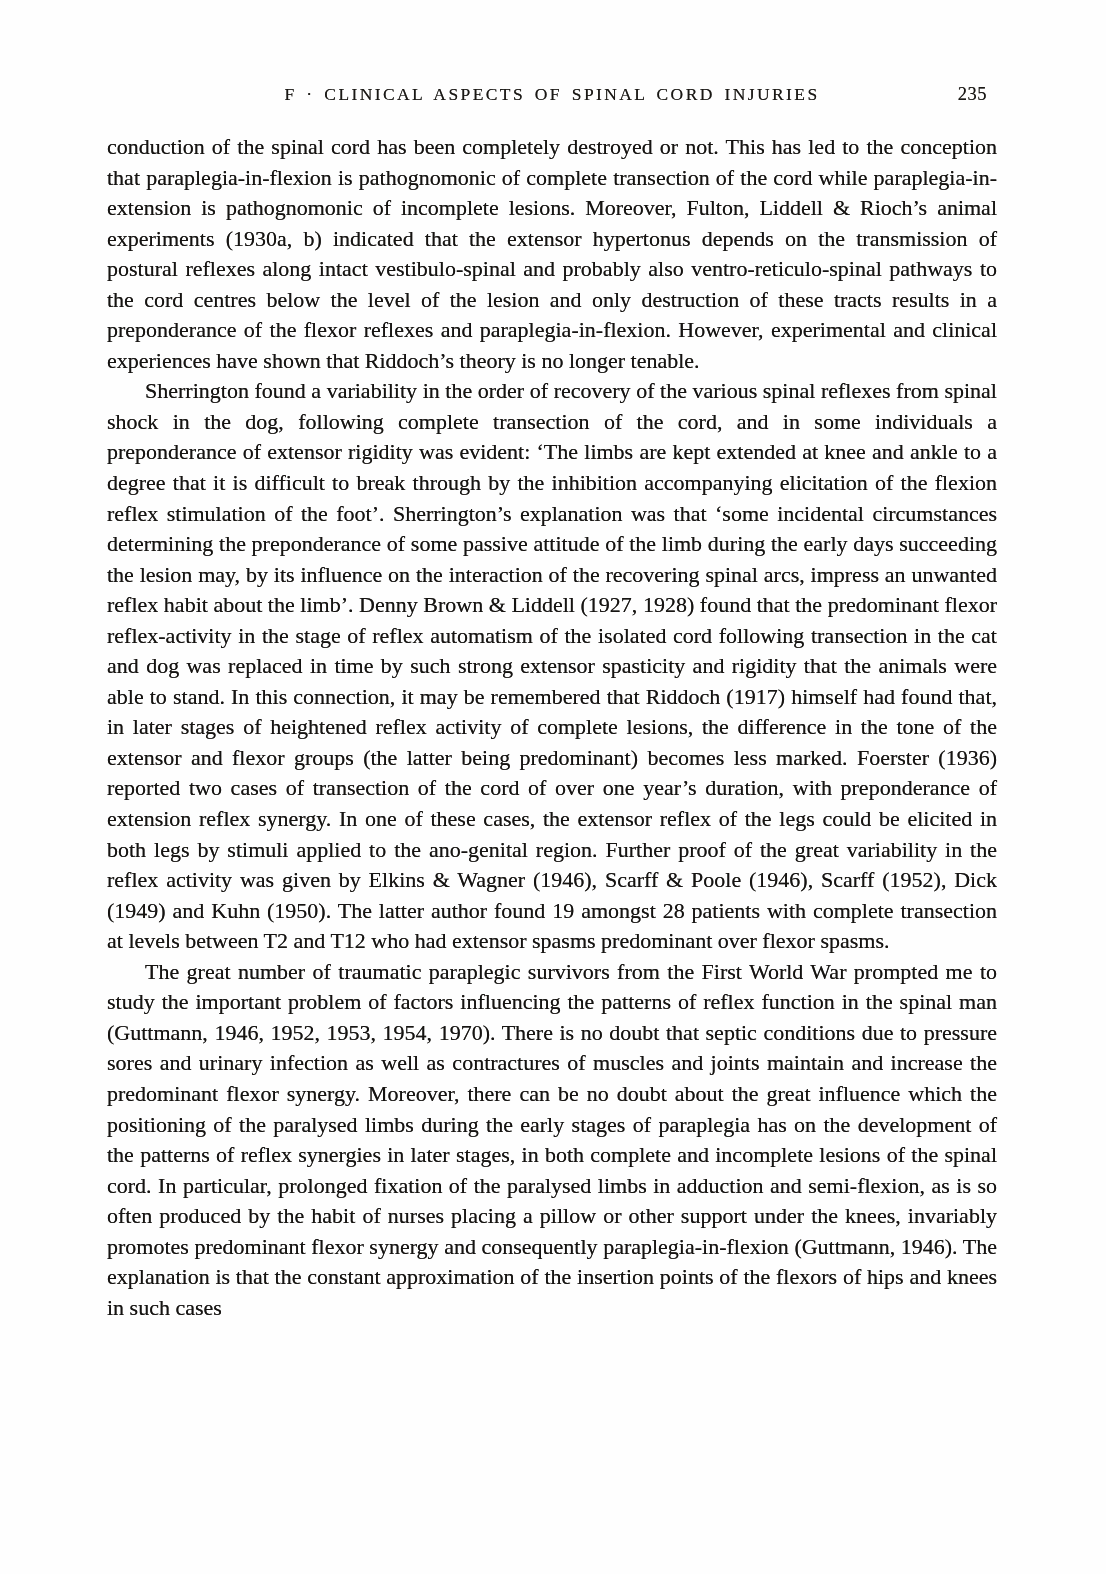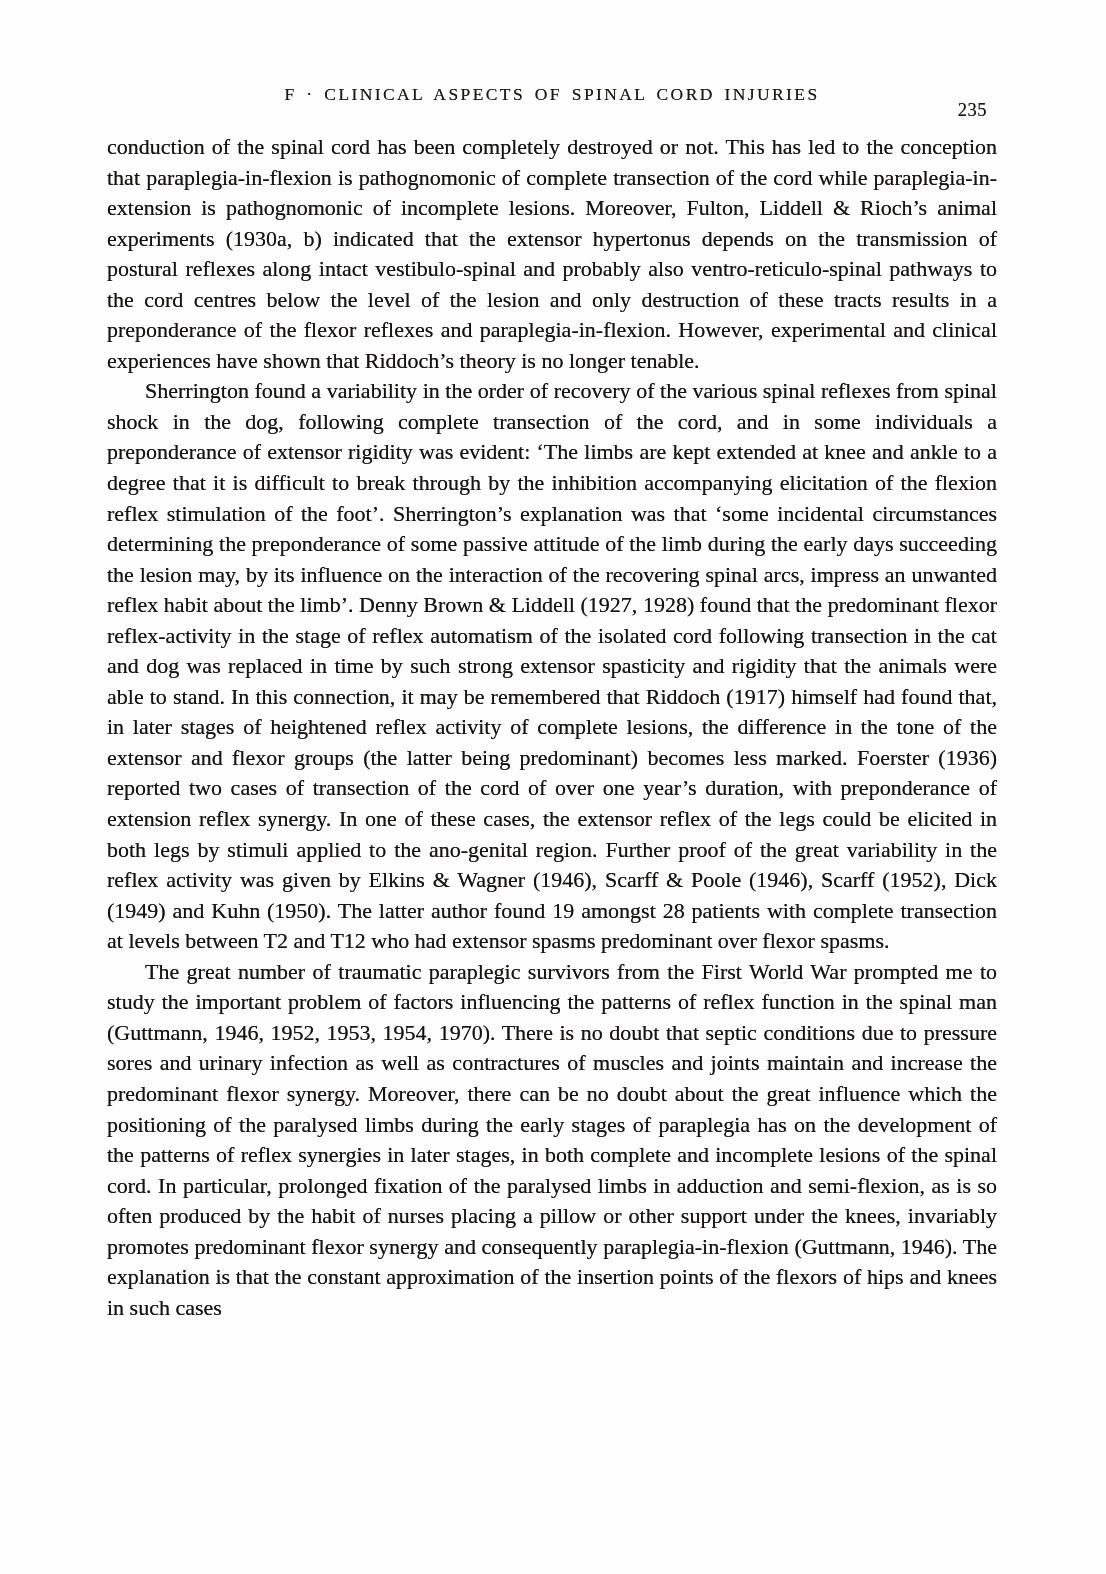--- a/index.html
+++ b/index.html
@@ -29,21 +29,21 @@
     font-size: 17.5px;
     letter-spacing: 2.4px;
     word-spacing: 3px;
     white-space: nowrap;
     color: #1a1815;
     text-shadow: 0 0 0.5px rgba(20,18,15,0.65);
   }
   .page-number {
     position: absolute;
     right: 10px;
-    top: 16px;
+    top: 0;
     font-size: 18.5px;
     letter-spacing: 0.5px;
     color: #1a1815;
     text-shadow: 0 0 0.5px rgba(20,18,15,0.65);
   }
   .page-body {
     position: absolute;
     top: 132px;
     left: 107px;
     width: 890px;

